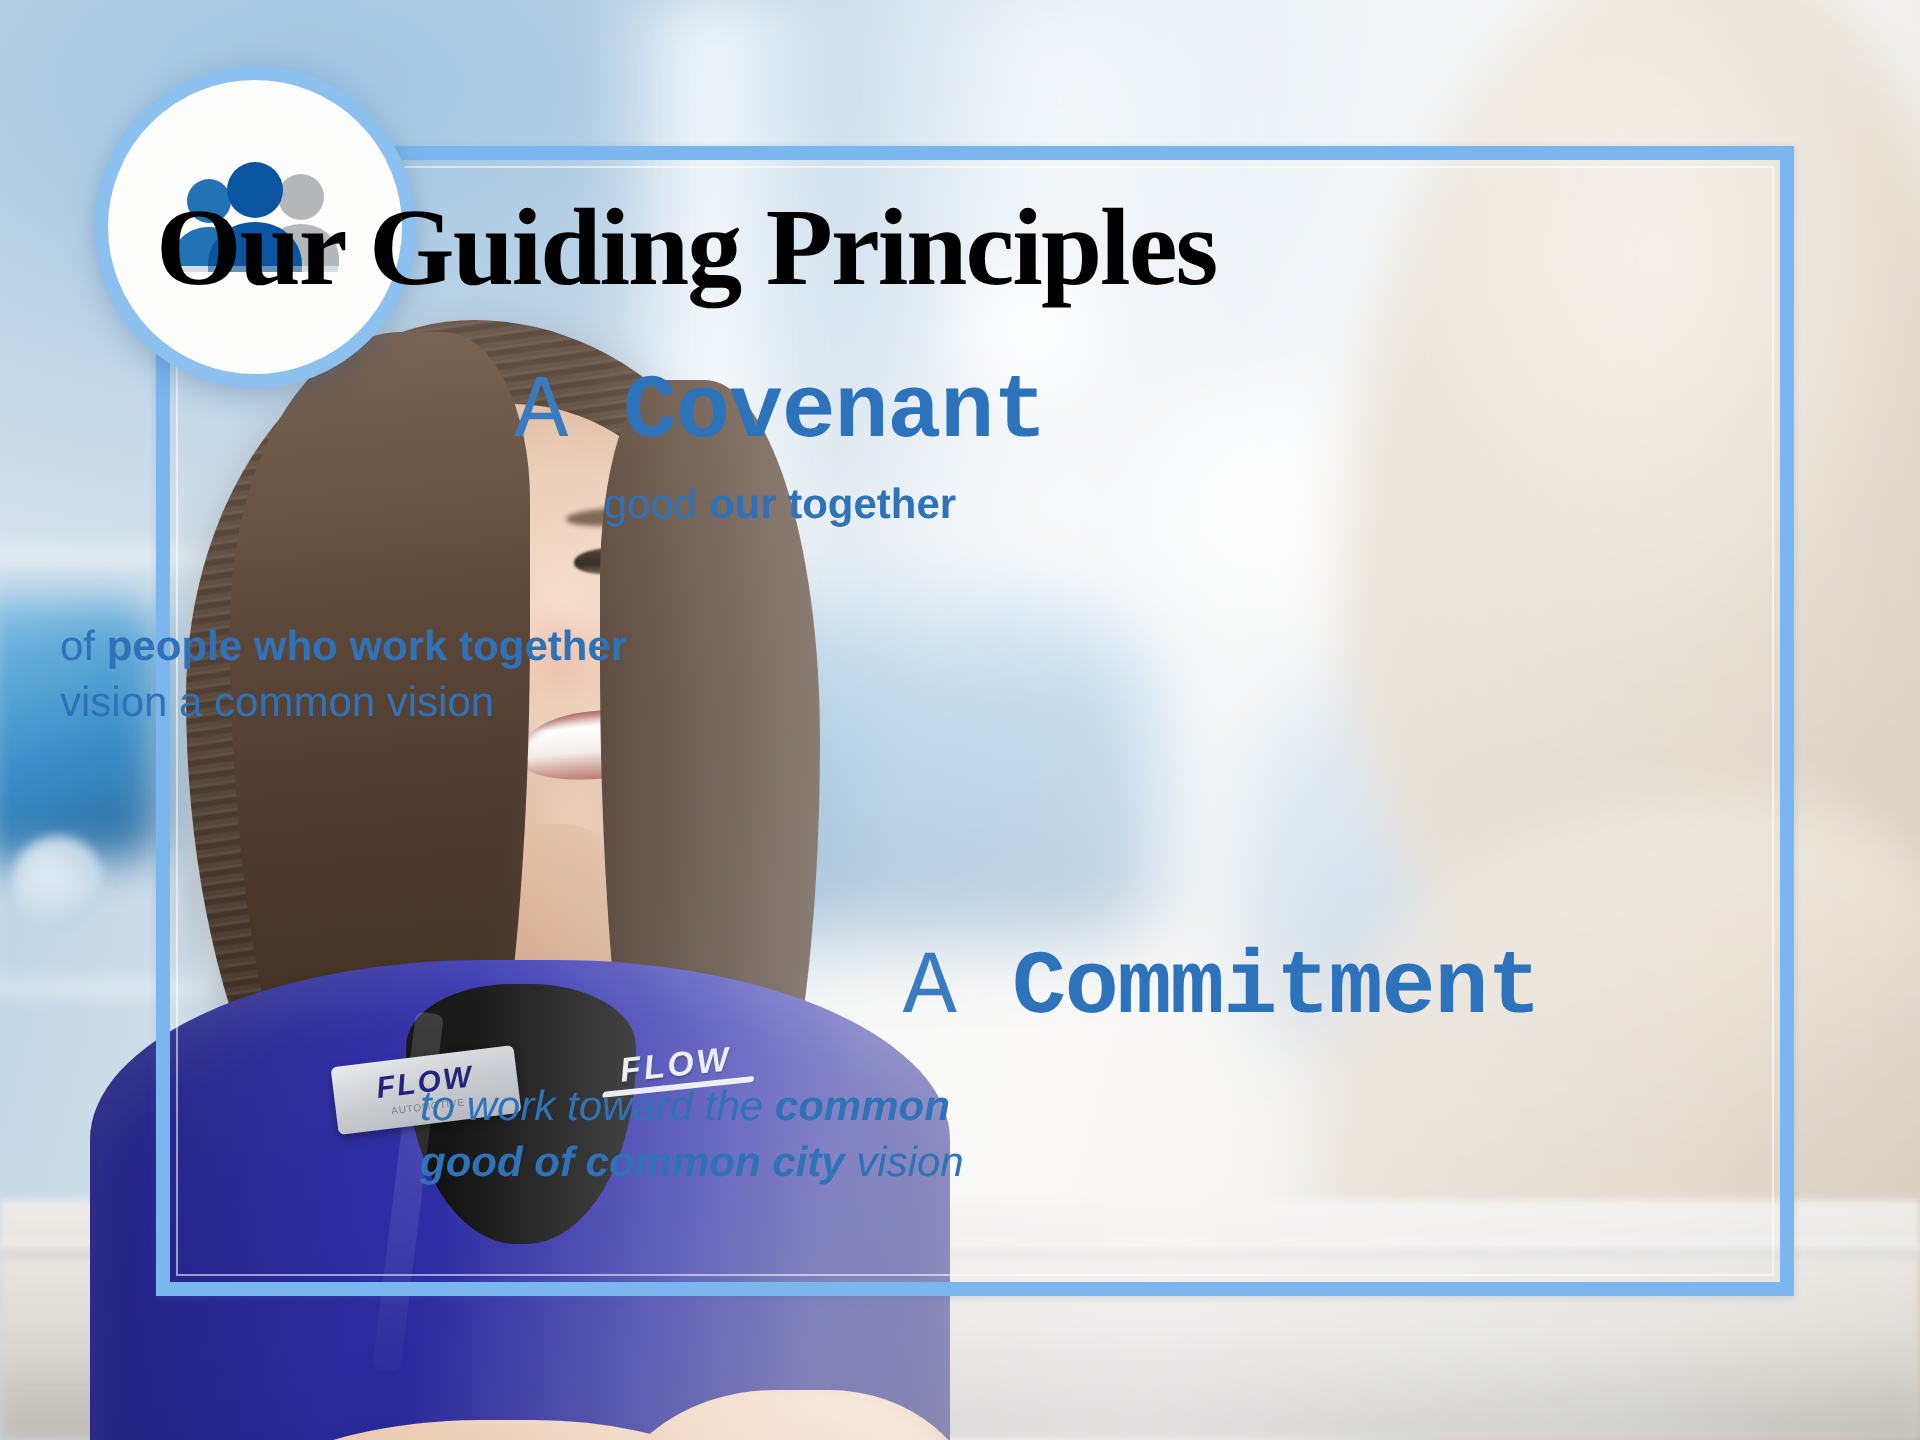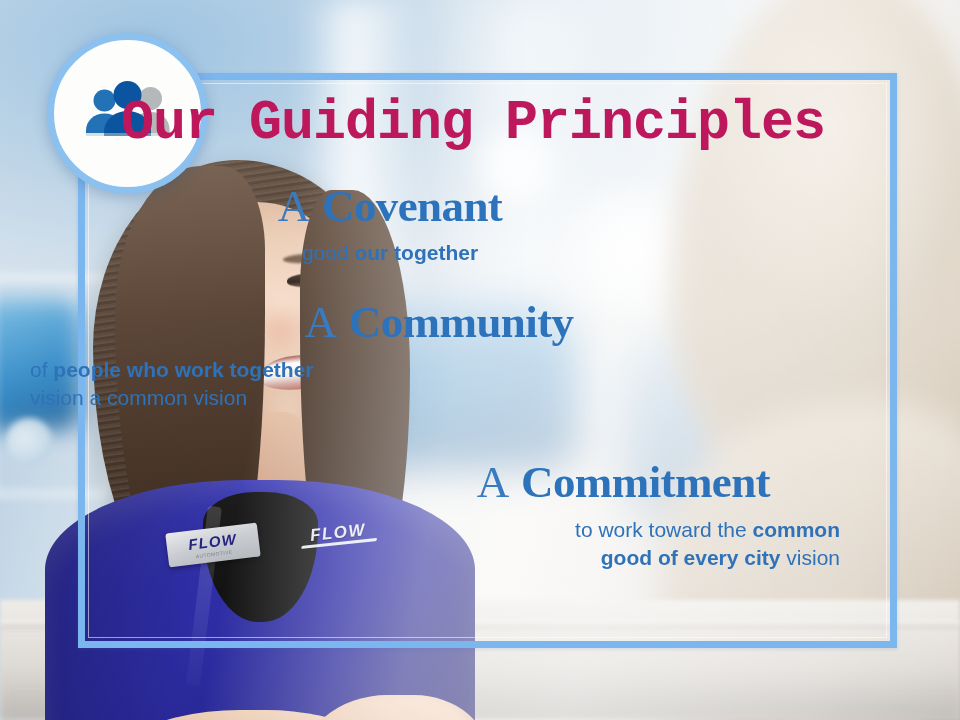--- a/index.html
+++ b/index.html
@@ -279,33 +279,32 @@
     display:flex; align-items:center; justify-content:center;
     z-index:5;
   }
   .badge-circle svg{ display:block; }
 
   
   .text-layer{ position:absolute; inset:0; z-index:6; }
 
   .title{
     position:absolute; left:78px; top:96px; width:790px;
-    text-align:center;
-    font-family:Liberation Mono, monospace;
+    font-family:Liberation Serif, serif;
     font-weight:700;
     font-size:55px;
     letter-spacing:-1px;
-    color:#be185d;
+    color:#000000;
     line-height:1;
     white-space:nowrap;
   }
 
   .block{ position:absolute; width:840px; left:30px; }
   .headline{
-    font-family:Liberation Serif, serif;
+    font-family:Liberation Mono, monospace;
     font-size:45px; line-height:1.02; color:#2d73bc;
     white-space:nowrap;
   }
   .headline .lead{ font-weight:400; color:#3a7bc0; letter-spacing:.5px; }
   .headline .key { font-weight:700; letter-spacing:-.6px; }
 
   .sub{
     font-family:"Liberation Sans", sans-serif;
     font-size:21px; line-height:1.32; color:#2f72b8;
     font-weight:400; white-space:nowrap;
@@ -314,22 +313,22 @@
 
   .b1{ top:184px; }
   .b1 .headline{ text-align:center; padding-right:120px; }
   .b1 .sub{ text-align:center; padding-right:120px; margin-top:9px; }
 
   .b2{ top:300px; }
   .b2 .headline{ text-align:center; padding-right:22px; }
   .b2 .sub{ text-align:left; padding-right:22px; margin-top:10px; }
 
   .b3{ top:460px; }
-  .b3 .headline{ text-align:right; padding-right:100px; }
-  .b3 .sub{ text-align:right; padding-left:180px; padding-right:30px; margin-top:10px; }
+  .b3 .headline{ text-align:right; padding-right:100px;margin-top:12px; }
+  .b3 .sub{ text-align:left; padding-left:180px; padding-right:30px; margin-top:22px;font-style:italic; }
 
 </style>
 </head>
 <body>
 
 <div id="poster">
 
   <div class="photo">
     <div class="bg-base"></div>
     <div class="bg-window-a"></div>
@@ -415,35 +414,31 @@
       <div class="headline">
         <span class="lead">A</span>
         <span class="key">Covenant</span>
       </div>
       <div class="sub">
         <span>good </span><b>our together</b>
       </div>
     </div>
 
     <div class="block b2">
-      <div class="headline">
-        <span class="lead">A</span>
-        <span class="key">Community</span>
-      </div>
       <div class="sub">
         <div><span>of </span><b>people who work together</b></div>
         <div>vision a common vision</div>
       </div>
     </div>
 
     <div class="block b3">
       <div class="headline">
         <span class="lead">A</span>
         <span class="key">Commitment</span>
       </div>
       <div class="sub">
         <div><span>to work toward the </span><b>common</b></div>
-        <div><b>good of every city</b><span> vision</span></div>
+        <div><b>good of common city</b><span> vision</span></div>
       </div>
     </div>
 
   </div>
 </div>
 
 </body></html>

